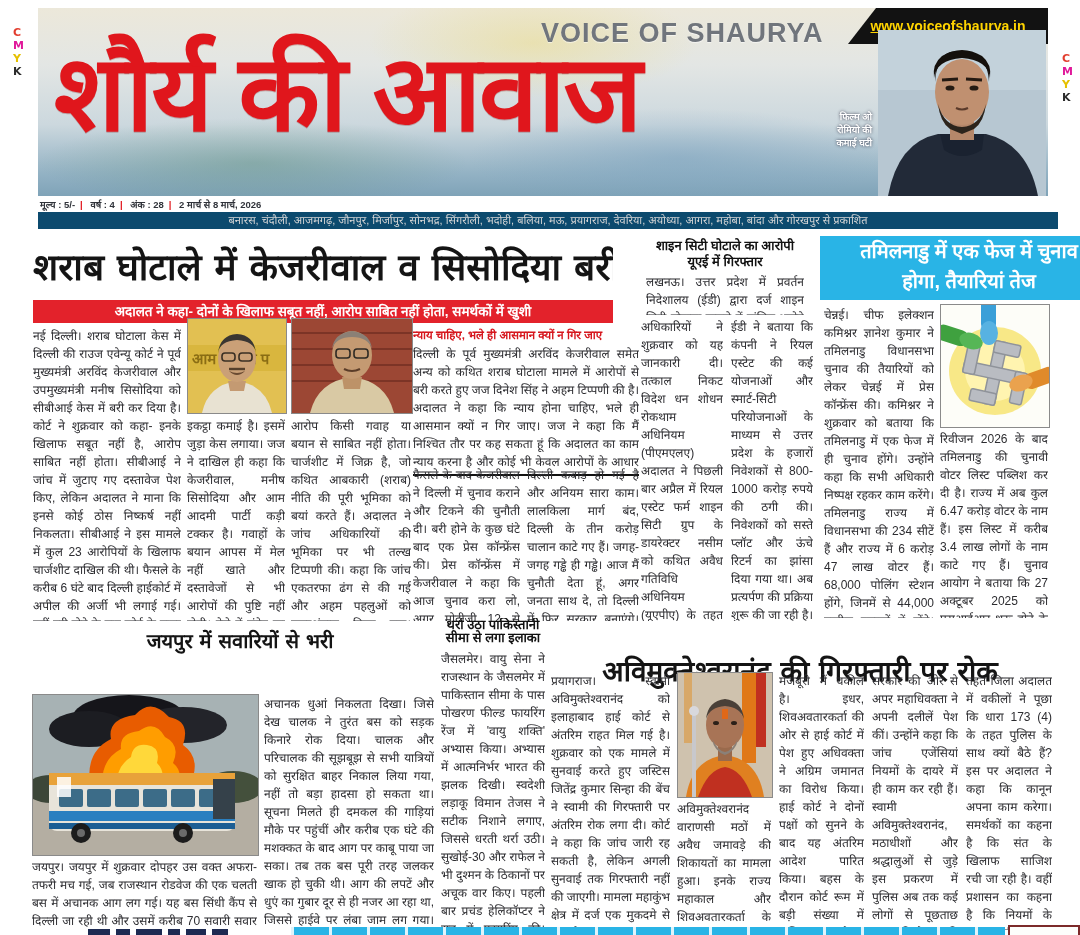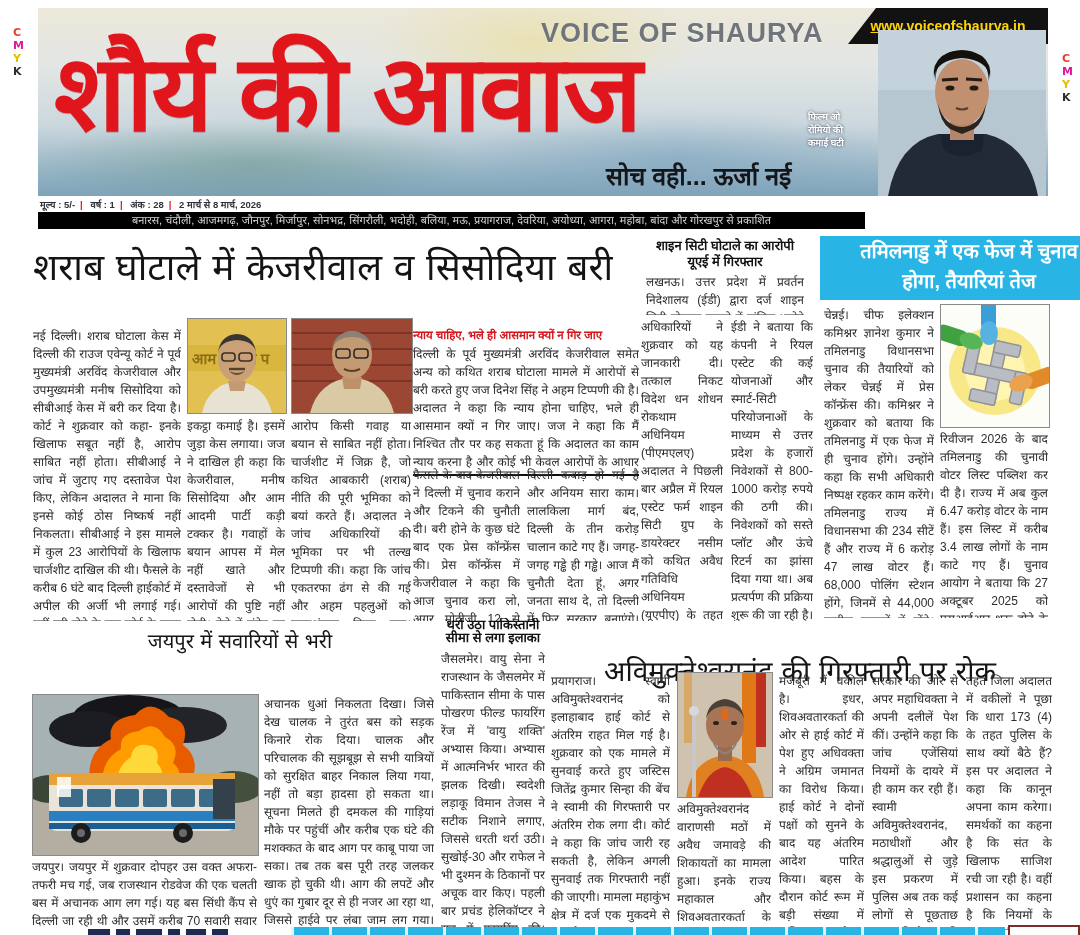--- a/index.html
+++ b/index.html
@@ -20,31 +20,31 @@
   #masthead .blob3{left:430px;top:100px;width:420px;height:100px;
     background:radial-gradient(closest-side,rgba(120,160,190,.45),rgba(120,160,190,0));}
   #mast-title{left:16px;top:10px;font-weight:700;font-size:106px;line-height:150px;
     color:#e0161c;white-space:nowrap;letter-spacing:-2px;text-shadow:0 1px 0 rgba(120,0,0,.25);}
   #voice-text{left:503px;top:10px;font-weight:bold;font-size:27px;color:#70757c;
     letter-spacing:1px;white-space:nowrap;text-shadow:0 1px 1px rgba(255,255,255,.6);}
   #web-banner{right:0;top:0;width:200px;height:36px;background:#121212;
     clip-path:polygon(14% 0,100% 0,100% 100%,0 100%);display:flex;align-items:center;justify-content:center;text-decoration:underline;}
   #web-banner span{color:#ffd400;font-weight:bold;font-size:14px;text-decoration:underline;}
   #portrait{right:2px;top:22px;width:168px;height:166px;}
-  #photo-caption{right:176px;top:102px;width:64px;text-align:left;color:#ffffff;
+  #photo-caption{right:176px;top:102px;width:64px;text-align:right;color:#ffffff;
     font-weight:bold;font-size:9.5px;line-height:13px;text-shadow:0 0 3px rgba(40,40,60,.9);}
   #tagline{left:568px;top:150px;font-weight:bold;font-size:25px;color:#15161a;white-space:nowrap;}
   
   #issue-line{left:40px;top:198px;width:1008px;height:13px;font-size:9.5px;color:#30333a;
     font-weight:bold;}
   #issue-line .sep{color:#e0161c;font-weight:bold;padding:0 5px;}
-  #city-bar{left:38px;top:212px;width:827px;height:17px;background:#000000;color:#d6d6d6;
+  #city-bar{left:38px;top:212px;width:1020px;height:17px;background:#0c4a6e;color:#d6d6d6;
     font-size:11px;line-height:17px;text-align:center;white-space:nowrap;overflow:hidden;}
   
-  .hl{font-weight:400;color:#141414;font-family:"DejaVu Sans","Liberation Sans",sans-serif;}
+  .hl{font-weight:700;color:#141414;font-family:"DejaVu Sans","Liberation Sans",sans-serif;}
   #lead-headline{left:33px;top:240px;width:580px;height:57px;font-size:37px;line-height:56px;
     white-space:nowrap;overflow:hidden;text-align:center;}
   #lead-strip{left:33px;top:300px;width:580px;height:23px;background:#e3222b;color:#ffffff;
     font-weight:bold;font-size:13.5px;line-height:23px;text-align:center;white-space:nowrap;overflow:hidden;}
   
   .bodytext{font-size:12px;line-height:18px;text-align:justify;color:#2c2c30;overflow:hidden;
     word-break:break-word;}
   .photo{border:1px solid #8a8a8a;overflow:hidden;background:#ddd;}
   
   #nyaya{left:413px;top:328px;width:226px;height:146px;border-bottom:2.5px solid #111;overflow:hidden;}
@@ -116,33 +116,33 @@
         <path d="M64 50 L80 49" stroke="#241a12" stroke-width="3" fill="none"></path>
         <path d="M88 49 L104 50" stroke="#241a12" stroke-width="3" fill="none"></path>
         <path d="M78 78 Q84 81 90 78" stroke="#5a3a2a" stroke-width="2" fill="none"></path>
       </svg>
     </div>
     <div class="abs" id="photo-caption">
       <div>फिल्म ओ</div>
       <div>रोमियो की</div>
       <div>कमाई घटी</div>
     </div>
-    <div class="abs" id="tagline">सोच वही... ऊर्जा नई</div>
   </div>
 
   <div class="abs" id="issue-line">
     <span>मूल्य : 5/-</span><span class="sep">|</span>
-    <span>वर्ष : 1</span><span class="sep">|</span>
+    <span>वर्ष : 4</span><span class="sep">|</span>
     <span>अंक : 28</span><span class="sep">|</span>
     <span>2 मार्च से 8 मार्च, 2026</span>
   </div>
 
   <div class="abs" id="city-bar">बनारस, चंदौली, आजमगढ़, जौनपुर, मिर्जापुर, सोनभद्र, सिंगरौली, भदोही, बलिया, मऊ, प्रयागराज, देवरिया, अयोध्या, आगरा, महोबा, बांदा और गोरखपुर से प्रकाशित</div>
 
   <div class="abs hl" id="lead-headline">शराब घोटाले में केजरीवाल व सिसोदिया बरी</div>
+  <div class="abs" id="lead-strip">अदालत ने कहा- दोनों के खिलाफ सबूत नहीं, आरोप साबित नहीं होता, समर्थकों में खुशी</div>
 
   <div class="abs bodytext" style="left:33px;top:327px;width:148px;height:294px;">नई दिल्ली। शराब घोटाला केस में दिल्ली की राउज एवेन्यू कोर्ट ने पूर्व मुख्यमंत्री अरविंद केजरीवाल और उपमुख्यमंत्री मनीष सिसोदिया को सीबीआई केस में बरी कर दिया है। कोर्ट ने शुक्रवार को कहा- इनके खिलाफ सबूत नहीं है, आरोप साबित नहीं होता। सीबीआई ने जांच में जुटाए गए दस्तावेज पेश किए, लेकिन अदालत ने माना कि इनसे कोई ठोस निष्कर्ष नहीं निकलता। सीबीआई ने इस मामले में कुल 23 आरोपियों के खिलाफ चार्जशीट दाखिल की थी। फैसले के करीब 6 घंटे बाद दिल्ली हाईकोर्ट में अपील की अर्जी भी लगाई गई। वहीं बरी होने के बाद कोर्ट के बाहर समर्थकों ने जश्न मनाया और मिठाइयां बांटीं। ईडी के दर्ज मनी लॉन्ड्रिंग केस में भी जल्द फैसला आने की उम्मीद है।</div>
 
   <div class="abs photo" style="left:187px;top:318px;width:98px;height:94px;">
     <svg width="98" height="94" viewBox="0 0 98 94">
       <rect width="98" height="94" fill="#e2c052"></rect>
       <rect y="26" width="98" height="26" fill="#d9b63e"></rect>
       <text x="4" y="45" font-size="15" font-weight="bold" fill="#8a6d14">आम आदमी प</text>
       <path d="M14 94 Q20 66 49 62 Q78 66 84 94 Z" fill="#e8e2d2"></path>
       <path d="M40 62 L58 62 L56 72 L42 72 Z" fill="#c49a72"></path>

